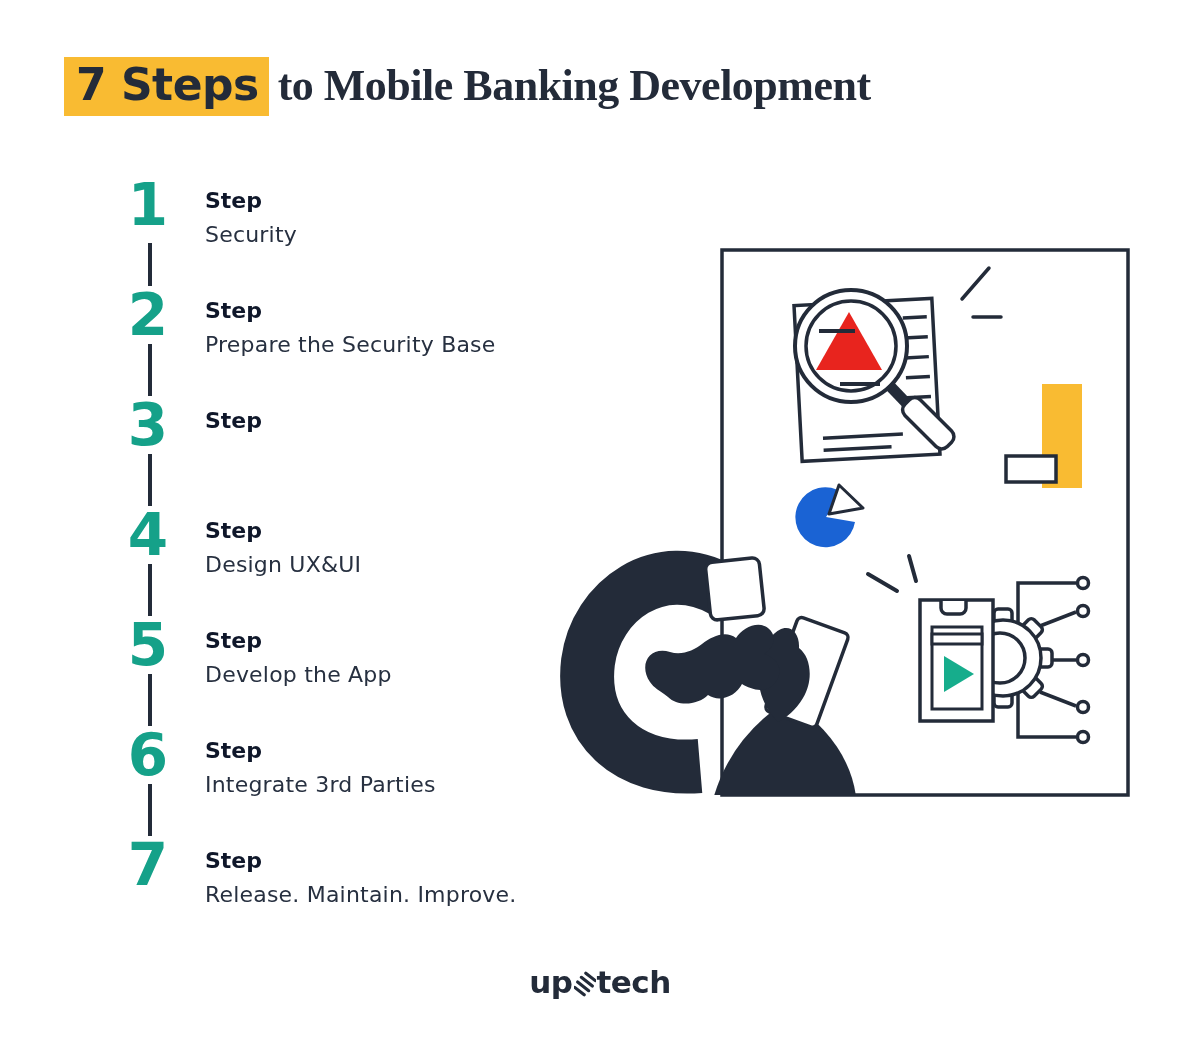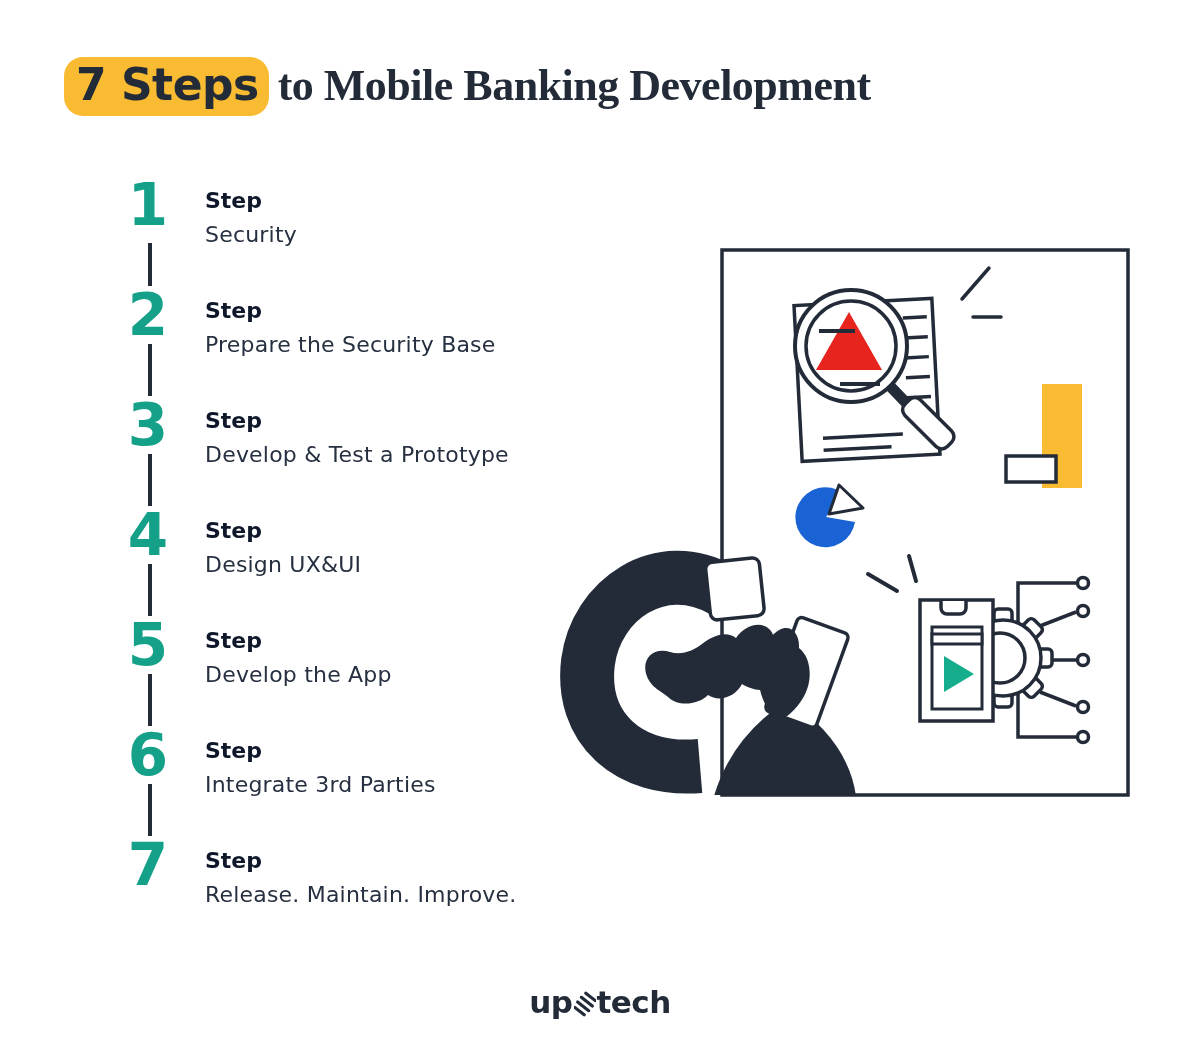--- a/index.html
+++ b/index.html
@@ -5,37 +5,37 @@
   html,body{margin:0;padding:0;background:#fff;}
   .canvas{
     position:relative;width:1200px;height:1050px;background:#ffffff;overflow:hidden;
     font-family:"DejaVu Sans","Liberation Sans",sans-serif;color:#232B39;
   }
   
   .title{
     position:absolute;left:64px;top:54px;margin:0;font-size:44px;line-height:62px;
     font-weight:bold;letter-spacing:-0.5px;color:#232B39;white-space:nowrap;
   }
-  .title .hl{background:#F9BB32;padding:2px 10px 6px 12px;border-radius:19px;}
+  .title .hl{background:#F9BB32;padding:2px 10px 6px 12px;}
   .title .rest{margin-left:9px;font-family:Liberation Serif, serif;}
   
   .timeline-line{position:absolute;left:148px;top:243px;width:4px;height:615px;background:#232B39;}
   .step{position:absolute;left:0;height:80px;width:560px;}
   .step .num{
     position:absolute;left:112px;top:-10px;width:72px;text-align:center;
     font-size:58px;line-height:58px;font-weight:bold;color:#15A189;
   }
   .step .num span{background:#ffffff;padding:0 3px;display:inline-block;}
   .step .label{position:absolute;left:205px;top:2px;font-size:22px;font-weight:bold;color:#0f172a;}
   .step .desc{position:absolute;left:205px;top:36px;font-size:22px;font-weight:normal;color:#273040;letter-spacing:0.2px;}
   
   .illus{position:absolute;left:560px;top:240px;}
   
   .logo{
-    position:absolute;left:0;top:984px;width:1200px;display:flex;justify-content:center;
+    position:absolute;left:0;top:964px;width:1200px;display:flex;justify-content:center;
     align-items:center;gap:1px;font-size:31px;font-weight:bold;color:#232B39;letter-spacing:-0.5px;
   }
   .logo .coil{margin:4px -1px 0 1px;}
 </style>
 </head>
 <body>
 
 <div class="canvas">
 
   <h1 class="title"><span class="hl">7 Steps</span><span class="rest">to Mobile Banking Development</span></h1>
@@ -48,21 +48,20 @@
     <div class="desc">Security</div>
   </div>
   <div class="step" style="top:296px">
     <div class="num"><span>2</span></div>
     <div class="label">Step</div>
     <div class="desc">Prepare the Security Base</div>
   </div>
   <div class="step" style="top:406px">
     <div class="num"><span>3</span></div>
     <div class="label">Step</div>
-    <div class="desc">Develop &amp; Test a Prototype</div>
   </div>
   <div class="step" style="top:516px">
     <div class="num"><span>4</span></div>
     <div class="label">Step</div>
     <div class="desc">Design UX&amp;UI</div>
   </div>
   <div class="step" style="top:626px">
     <div class="num"><span>5</span></div>
     <div class="label">Step</div>
     <div class="desc">Develop the App</div>

